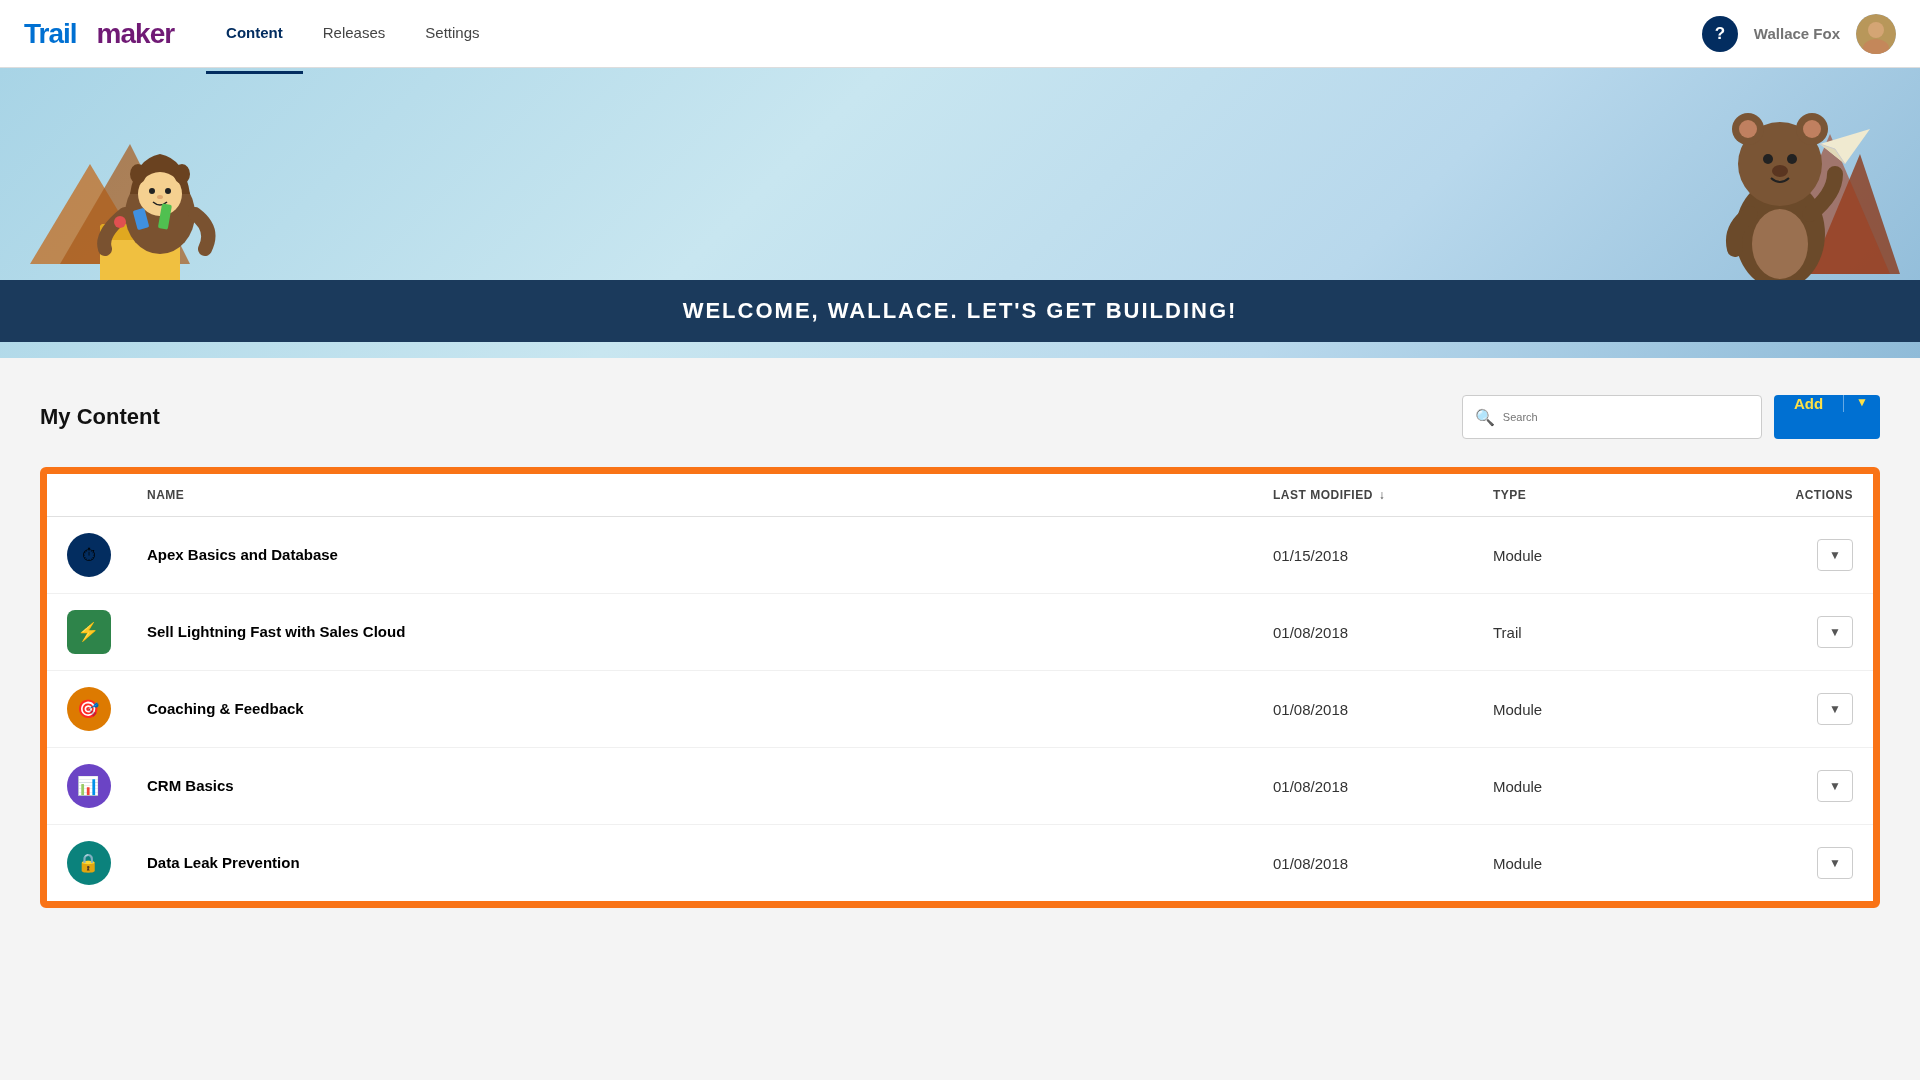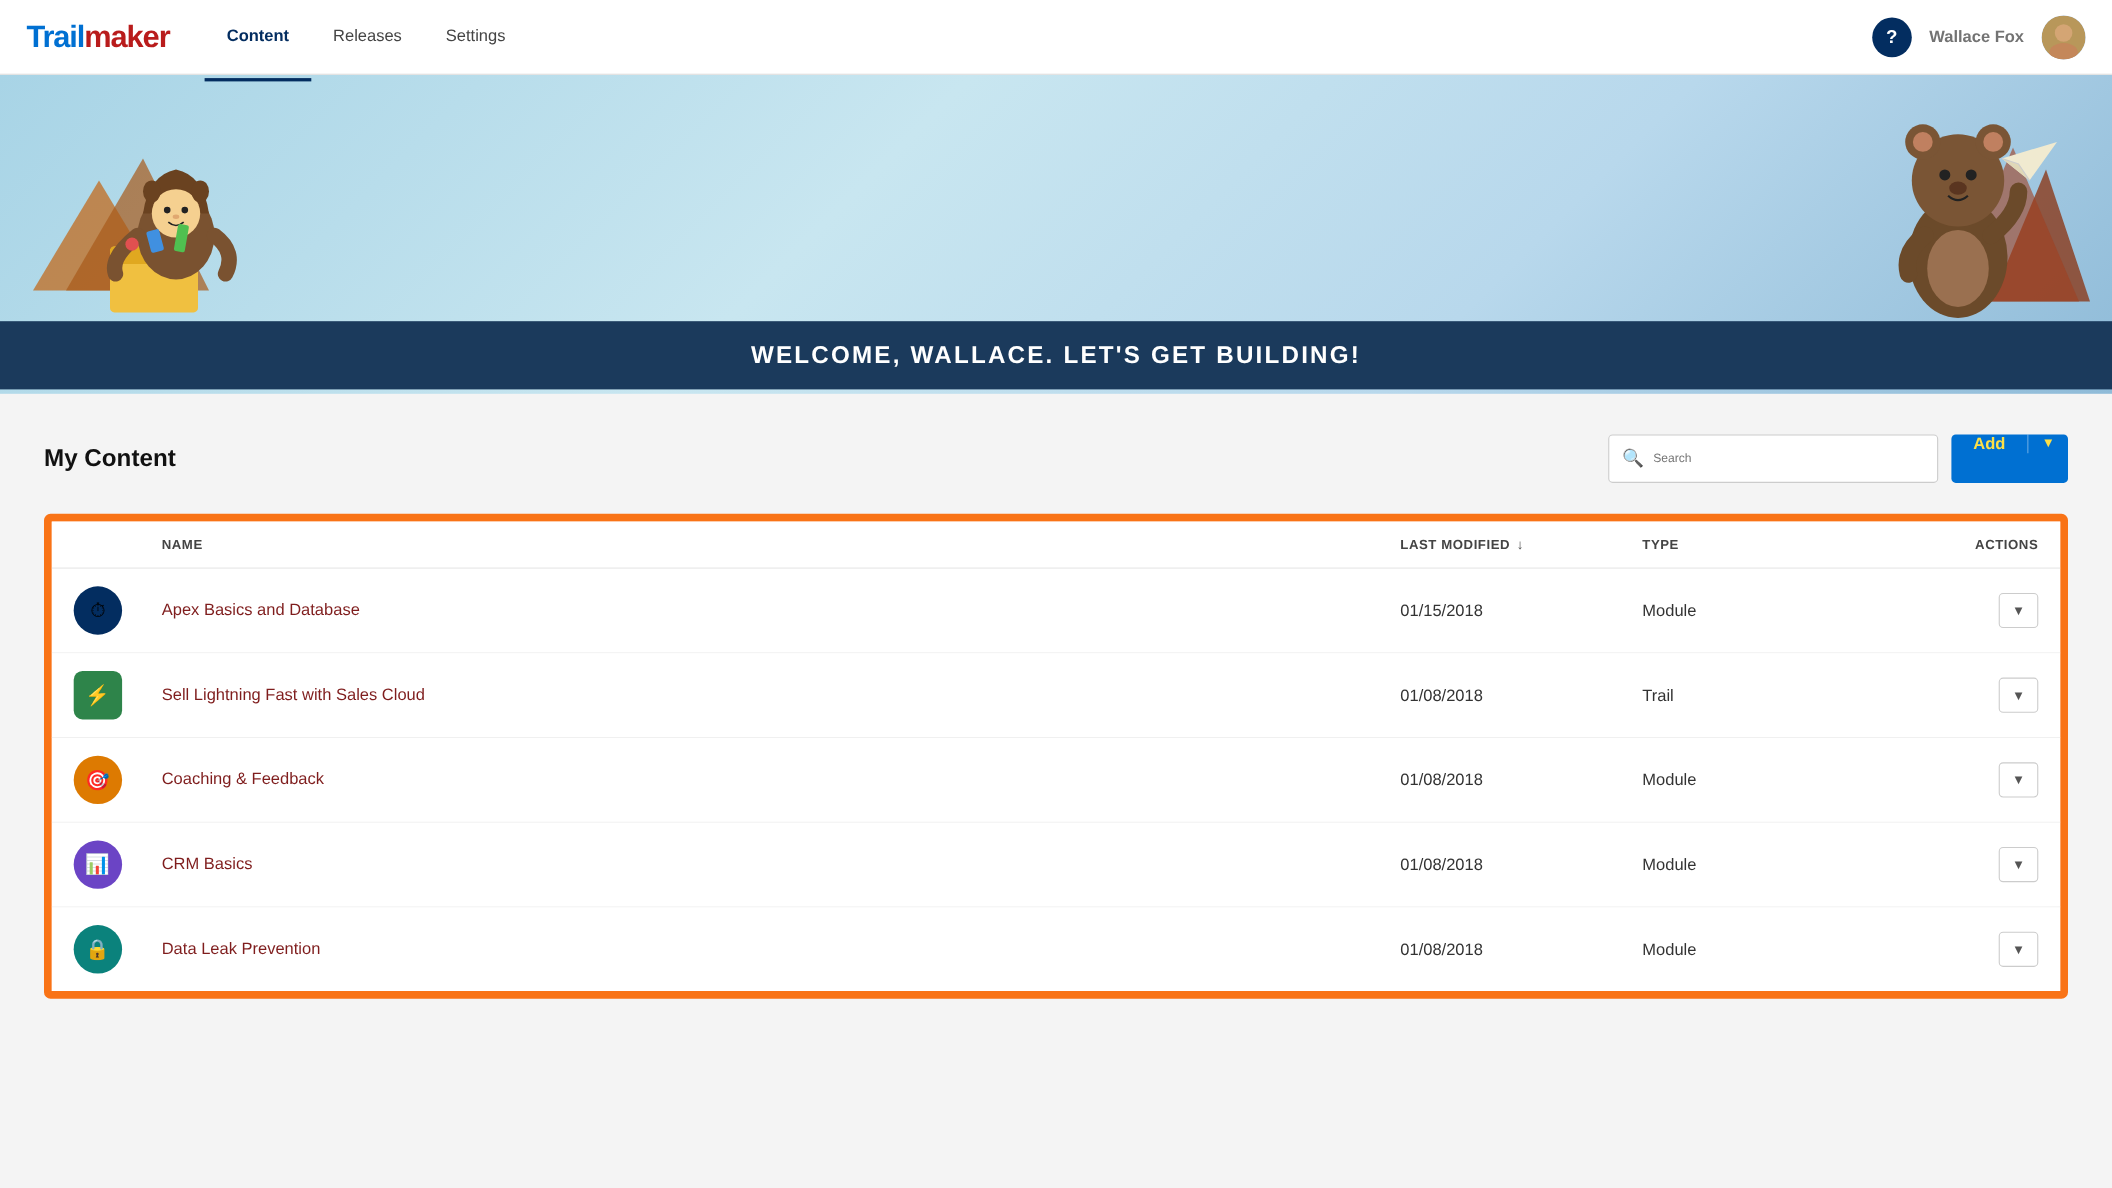--- a/index.html
+++ b/index.html
@@ -80,21 +80,21 @@
 
     
     .hero-banner {
       position: relative;
       height: 290px;
       background: linear-gradient(135deg, #a8d4e6 0%, #c8e6f0 40%, #b8d8ec 70%, #8fbbd8 100%);
       overflow: hidden;
     }
     .hero-welcome-bar {
       position: absolute;
-      bottom: 4px;
+      bottom: 16px;
       left: 0;
       right: 0;
       background: #1b3a5c;
       color: #fff;
       text-align: center;
       padding: 18px;
       font-size: 22px;
       font-weight: 800;
       letter-spacing: 2px;
       text-transform: uppercase;
@@ -200,23 +200,23 @@
       width: 44px;
       height: 44px;
       border-radius: 50%;
       display: flex;
       align-items: center;
       justify-content: center;
       font-size: 20px;
       flex-shrink: 0;
     }
     .row-name {
-      color: #7f1d1d;
+      color: #000000;
       font-size: 15px;
-      font-weight: 400;
+      font-weight: 700;
       cursor: pointer;
       text-decoration: none;
     }
     .row-date { font-size: 15px; color: #333; }
     .row-type { font-size: 15px; color: #333; }
     .row-actions {
       display: flex;
       justify-content: flex-end;
     }
     .action-dropdown {
@@ -236,21 +236,21 @@
     
     .hero-figure {
       position: absolute;
     }
   </style>
 </head>
 <body>
 
 <nav class="navbar">
   <div class="navbar-logo">
-    <span>Trail</span><span style="color:#b91c1c;">maker</span>
+    <span>Trail</span><span style="color:#701a75;padding-left:20px;">maker</span>
   </div>
   <div class="navbar-tabs">
     <div class="navbar-tab active">Content</div>
     <div class="navbar-tab">Releases</div>
     <div class="navbar-tab">Settings</div>
   </div>
   <div class="navbar-right">
     <div class="help-icon" title="Help">?</div>
     <span class="user-name">Wallace Fox</span>
     <div class="user-avatar">

